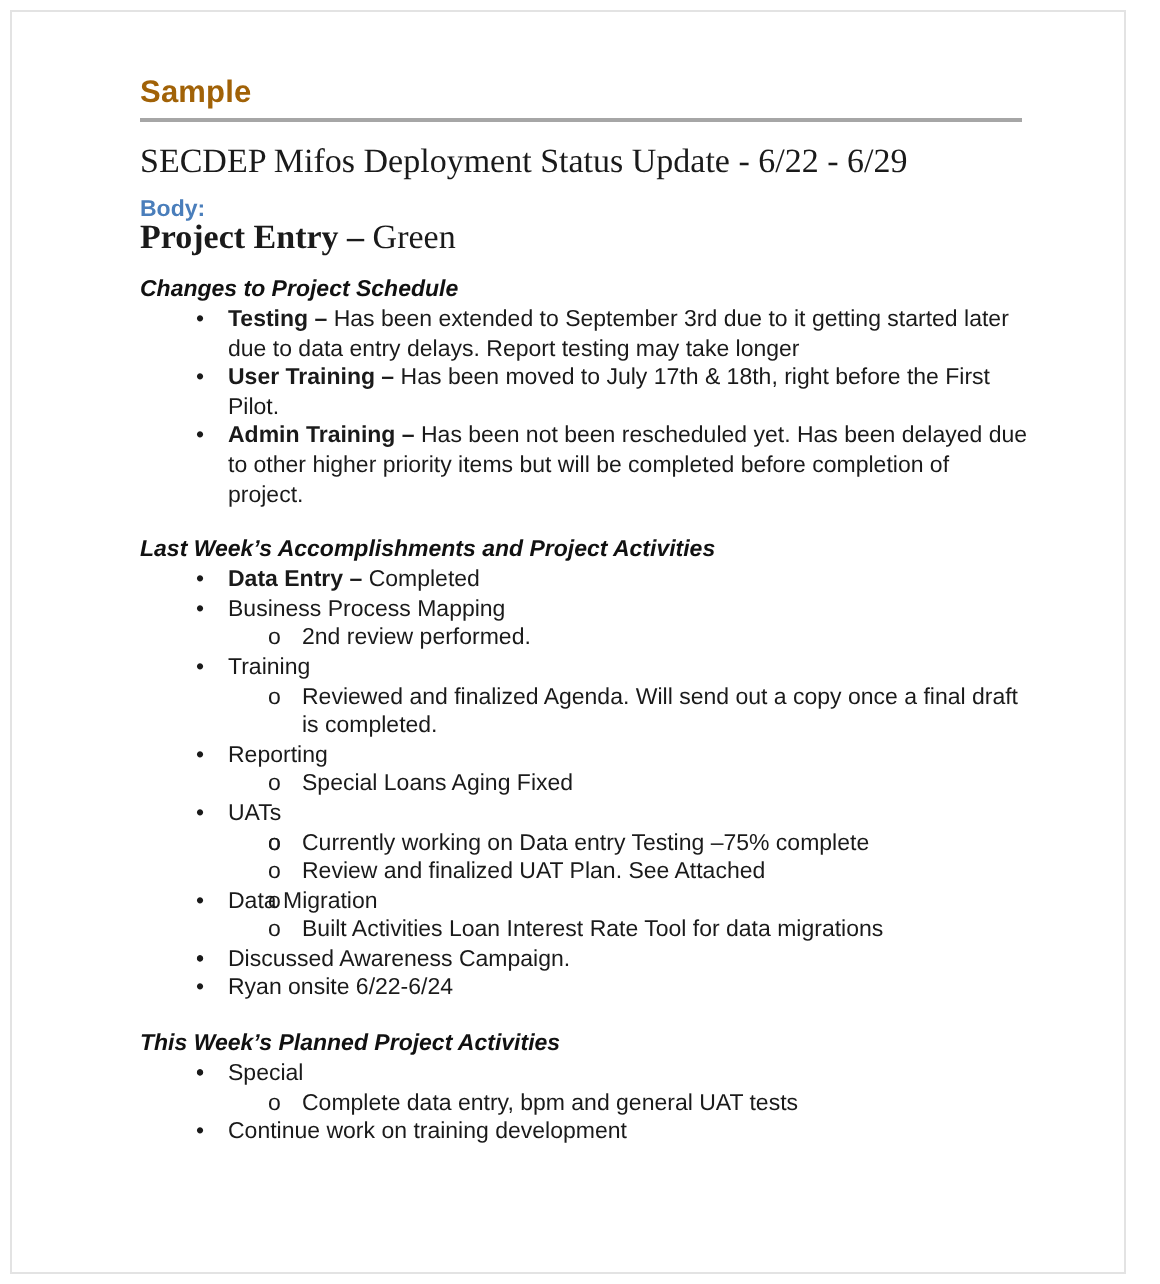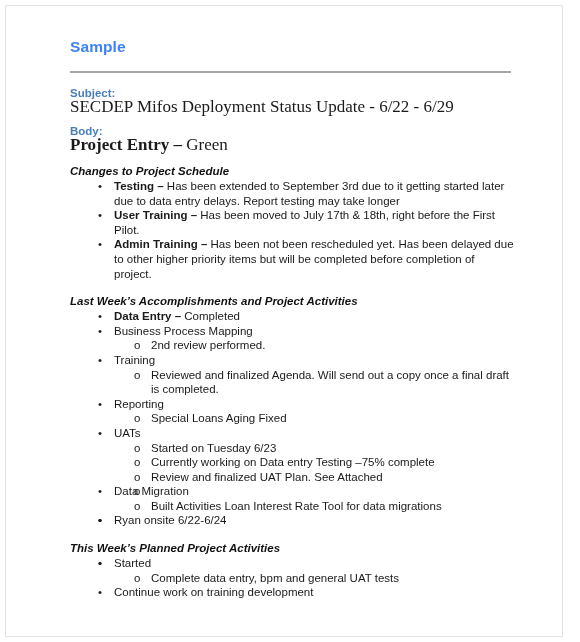--- a/index.html
+++ b/index.html
@@ -26,25 +26,25 @@
   }
   .doc {
     position: absolute;
     left: 64px;
     top: 32px;
     width: 445px;
   }
   .doc-title {
     font-size: 15.5px;
     font-weight: bold;
-    color: #3b82f6;
+    color: #a16207;
     letter-spacing: 0.1px;
     line-height: 18px;
     margin: 0;
-    padding: 0 0 15px 0;
+    padding: 0 0 3px 0;
   }
   .title-rule {
     height: 2px;
     background: #a6a6a6;
     width: 441px;
     margin: 0 0 13px 0;
   }
   .field-label {
     font-size: 11.5px;
     font-weight: bold;
@@ -121,21 +121,20 @@
 </head>
 <body>
 
 <div class="page">
   <div class="doc">
 
     <h1 class="doc-title">Sample</h1>
     <div class="title-rule"></div>
 
     <div>
-      <div class="field-label">Subject:</div>
       <div class="field-value">SECDEP Mifos Deployment Status Update - 6/22 - 6/29</div>
     </div>
 
     <div class="gap-sm"></div>
 
     <div>
       <div class="field-label">Body:</div>
       <div class="field-value"><b class="lead">Project Entry –</b> <span class="txt">Green</span></div>
     </div>
 
@@ -155,37 +154,37 @@
           <li><span class="bullet">•</span><span class="txt">Business Process Mapping</span><ul class="lvl2">
               <li><span class="bullet-o">o</span><span class="txt">2nd review performed.</span></li>
             </ul></li>
           <li><span class="bullet">•</span><span class="txt">Training</span><ul class="lvl2">
               <li><span class="bullet-o">o</span><span class="txt">Reviewed and finalized Agenda.  Will send out a copy once a final draft is completed.</span></li>
             </ul></li>
           <li><span class="bullet">•</span><span class="txt">Reporting</span><ul class="lvl2">
               <li><span class="bullet-o">o</span><span class="txt">Special Loans Aging Fixed</span></li>
             </ul></li>
           <li><span class="bullet">•</span><span class="txt">UATs</span><ul class="lvl2">
-              <li><span class="bullet-o">o</span><span class="txt">Started on Tuesday 6/23</span></li>
+              <li><span class="bullet-o">o</span></li>
               <li><span class="bullet-o">o</span><span class="txt">Currently working on Data entry Testing –75% complete</span></li>
               <li><span class="bullet-o">o</span><span class="txt">Review and finalized UAT Plan.  See Attached</span></li>
               <li><span class="bullet-o">o</span></li>
             </ul></li>
           <li><span class="bullet">•</span><span class="txt">Data Migration</span><ul class="lvl2">
               <li><span class="bullet-o">o</span><span class="txt">Built Activities Loan Interest Rate Tool for data migrations</span></li>
             </ul></li>
           <li><span class="bullet">•</span></li>
-          <li><span class="bullet">•</span></li>
+          <li><span class="bullet">•</span><span class="txt">Discussed Awareness Campaign.</span></li>
           <li><span class="bullet">•</span><span class="txt">Ryan onsite 6/22-6/24</span></li>
         </ul>
         <div class="gap-lg"></div>
         <div class="section-heading">This Week’s Planned Project Activities</div>
         <ul class="lvl1">
           <li><span class="bullet">•</span></li>
-          <li><span class="bullet">•</span><span class="txt">Started</span><ul class="lvl2">
+          <li><span class="bullet">•</span><span class="txt">Special</span><ul class="lvl2">
               <li><span class="bullet-o">o</span><span class="txt">Complete data entry, bpm and general UAT tests</span></li>
             </ul></li>
           <li><span class="bullet">•</span><span class="txt">Continue work on training development</span></li>
         </ul>
       </div>
 
   </div>
 </div>
 
 </body></html>

